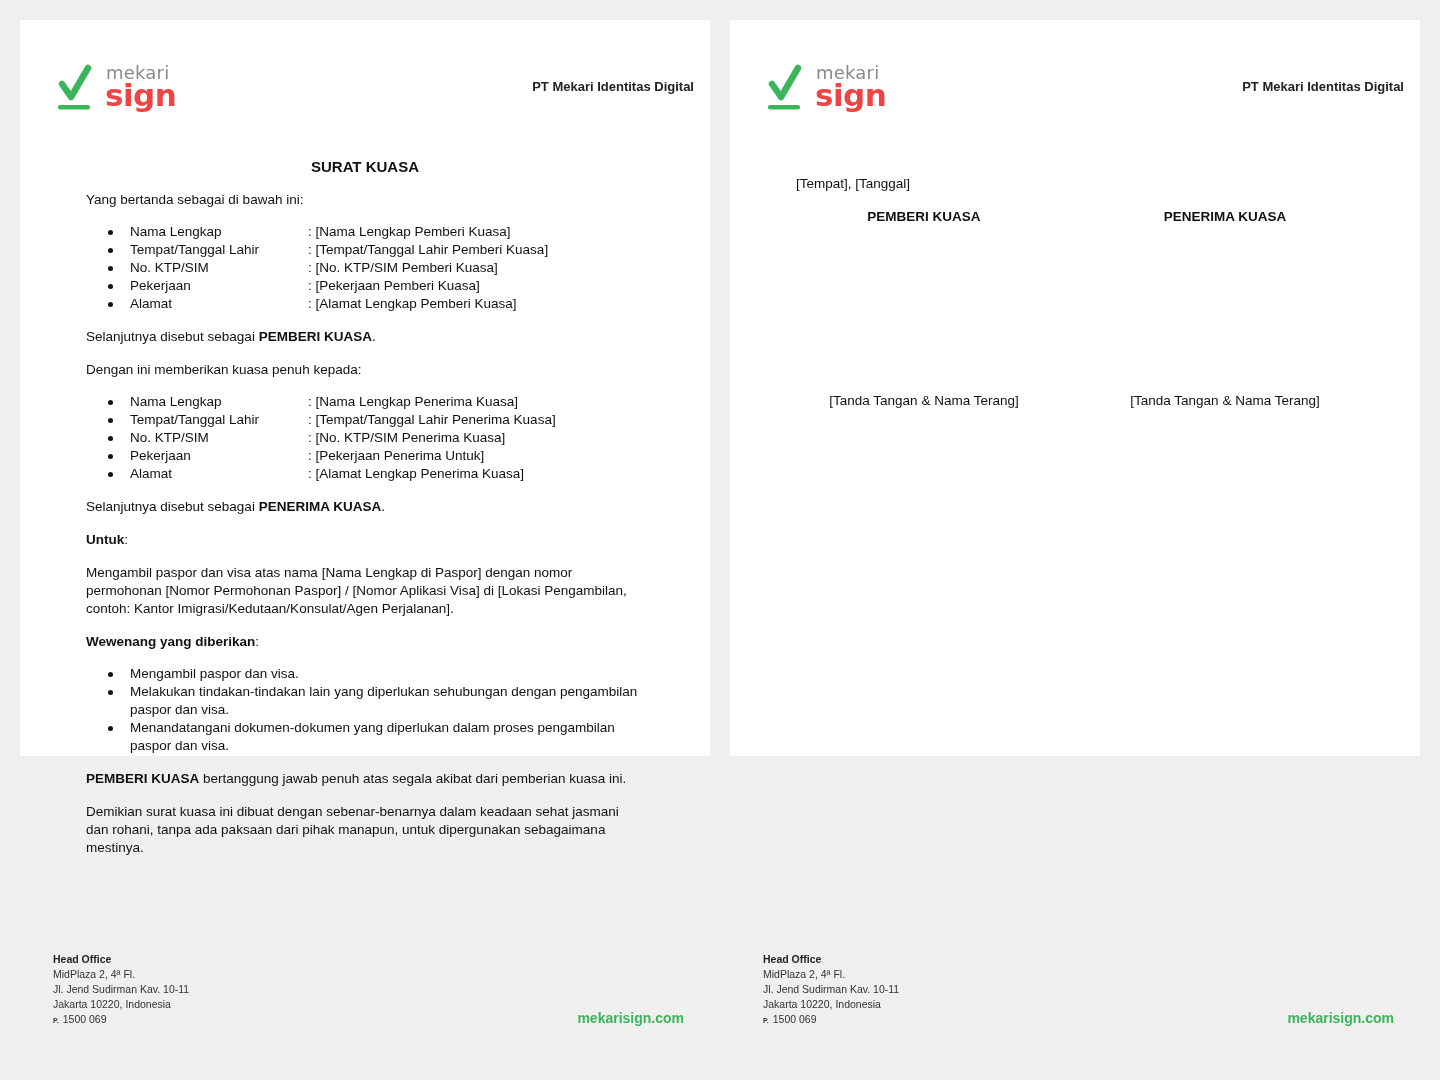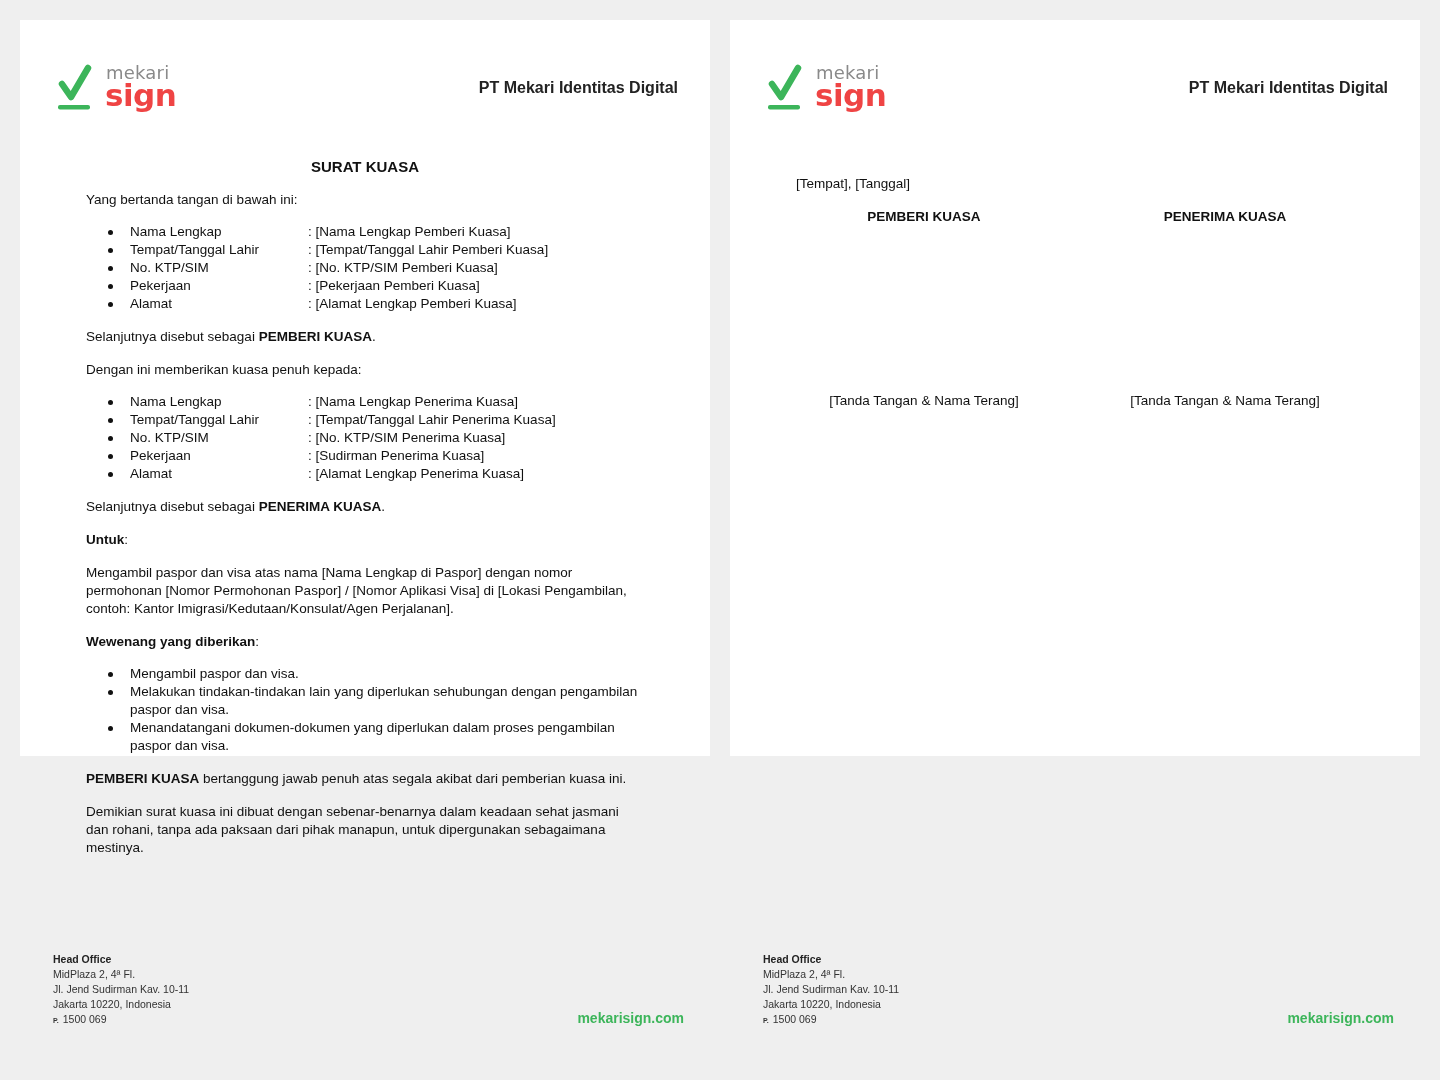--- a/index.html
+++ b/index.html
@@ -27,22 +27,22 @@
     position: absolute; left: 50px; top: 0px;
     font-family: "DejaVu Sans", sans-serif;
     font-size: 18px; color: #8a8a8a; letter-spacing: 0.2px;
   }
   .logo .sign {
     position: absolute; left: 49px; top: 15px;
     font-family: "DejaVu Sans", sans-serif;
     font-size: 31px; font-weight: bold; color: #ef4444; letter-spacing: -0.5px;
   }
   .company {
-    position: absolute; right: 32px; top: 59px;
-    font-size: 16px; font-weight: bold; color: #222;
+    position: absolute; right: 16px; top: 59px;
+    font-size: 13px; font-weight: bold; color: #222;
   }
   .title { position: absolute; left: 0; width: 690px; top: 138px; text-align: center; font-size: 15px; font-weight: bold; }
   .p { position: absolute; left: 66px; font-size: 13.5px; line-height: 18px; }
   .b { font-weight: bold; }
 
   .kv-list { position: absolute; left: 66px; margin: 0; padding: 0; list-style: none; font-size: 13.5px; line-height: 18px; }
   .kv-list li { position: relative; height: 18px; }
   .kv-list .dot { position: absolute; left: 22px; top: 7px; width: 5px; height: 5px; border-radius: 50%; background: #111; }
   .kv-list .k { position: absolute; left: 44px; white-space: nowrap; }
   .kv-list .v { position: absolute; left: 222px; white-space: nowrap; }
@@ -68,21 +68,21 @@
     <svg width="40" height="48" viewBox="0 0 40 48">
       <path d="M6 20 L15 33 L32 4" fill="none" stroke="#3cb55a" stroke-width="6.5" stroke-linecap="round" stroke-linejoin="round"></path>
       <rect x="2" y="41" width="32" height="4.5" rx="2" fill="#3cb55a"></rect>
     </svg>
     <span class="mekari">mekari</span>
     <span class="sign">sign</span>
   </div>
   <div class="company">PT Mekari Identitas Digital</div>
 
   <div class="title">SURAT KUASA</div>
-  <div class="p" style="top:171px;">Yang bertanda tangan di bawah ini:</div>
+  <div class="p" style="top:171px;">Yang bertanda sebagai di bawah ini:</div>
 
   <ul class="kv-list" style="top:203px;">
     <li>
         <span class="dot"></span>
         <span class="k">Nama Lengkap</span>
         <span class="v">: [Nama Lengkap Pemberi Kuasa]</span>
       </li>
     <li>
         <span class="dot"></span>
         <span class="k">Tempat/Tanggal Lahir</span>
@@ -121,21 +121,21 @@
         <span class="v">: [Tempat/Tanggal Lahir Penerima Kuasa]</span>
       </li>
     <li>
         <span class="dot"></span>
         <span class="k">No. KTP/SIM</span>
         <span class="v">: [No. KTP/SIM Penerima Kuasa]</span>
       </li>
     <li>
         <span class="dot"></span>
         <span class="k">Pekerjaan</span>
-        <span class="v">: [Sudirman Penerima Kuasa]</span>
+        <span class="v">: [Pekerjaan Penerima Untuk]</span>
       </li>
     <li>
         <span class="dot"></span>
         <span class="k">Alamat</span>
         <span class="v">: [Alamat Lengkap Penerima Kuasa]</span>
       </li>
   </ul>
 
   <div class="p" style="top:478px;"><span>Selanjutnya disebut sebagai </span><span class="b">PENERIMA KUASA</span><span>.</span></div>
 

